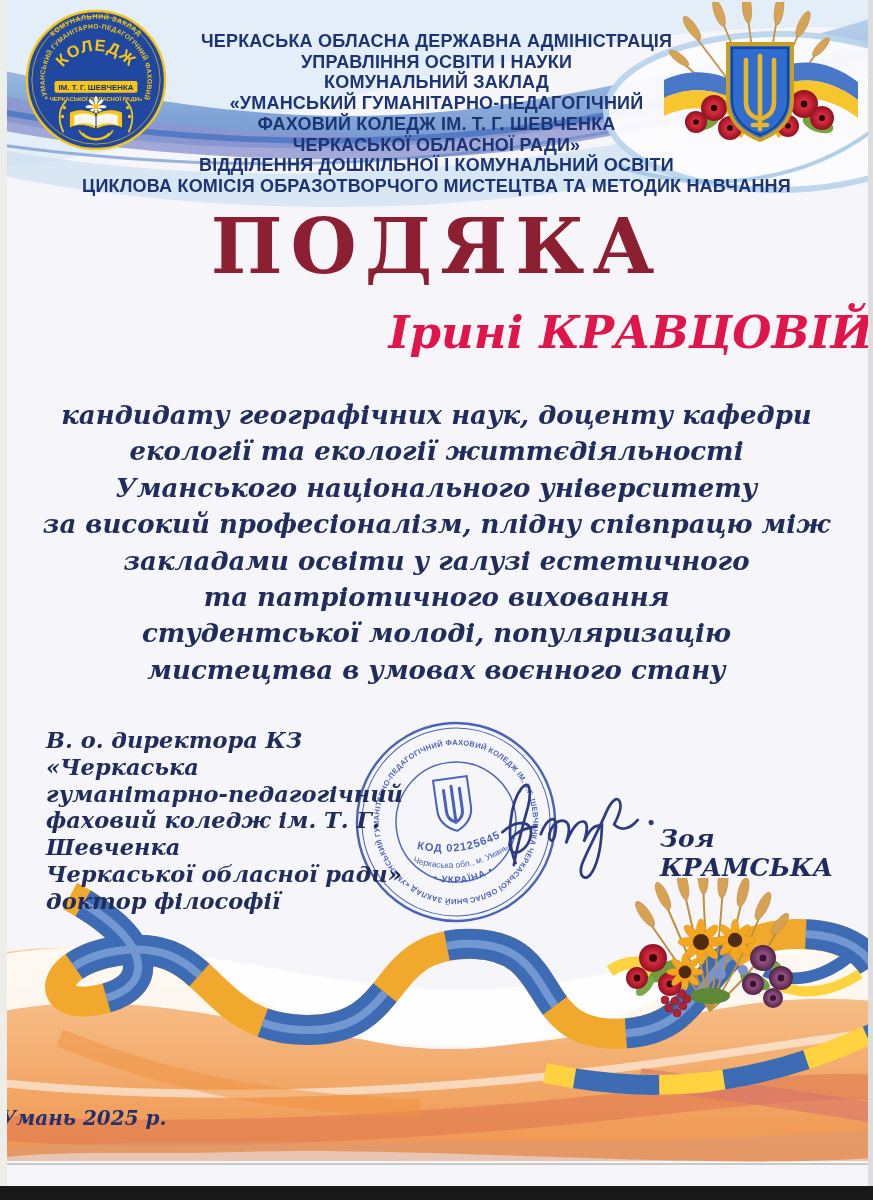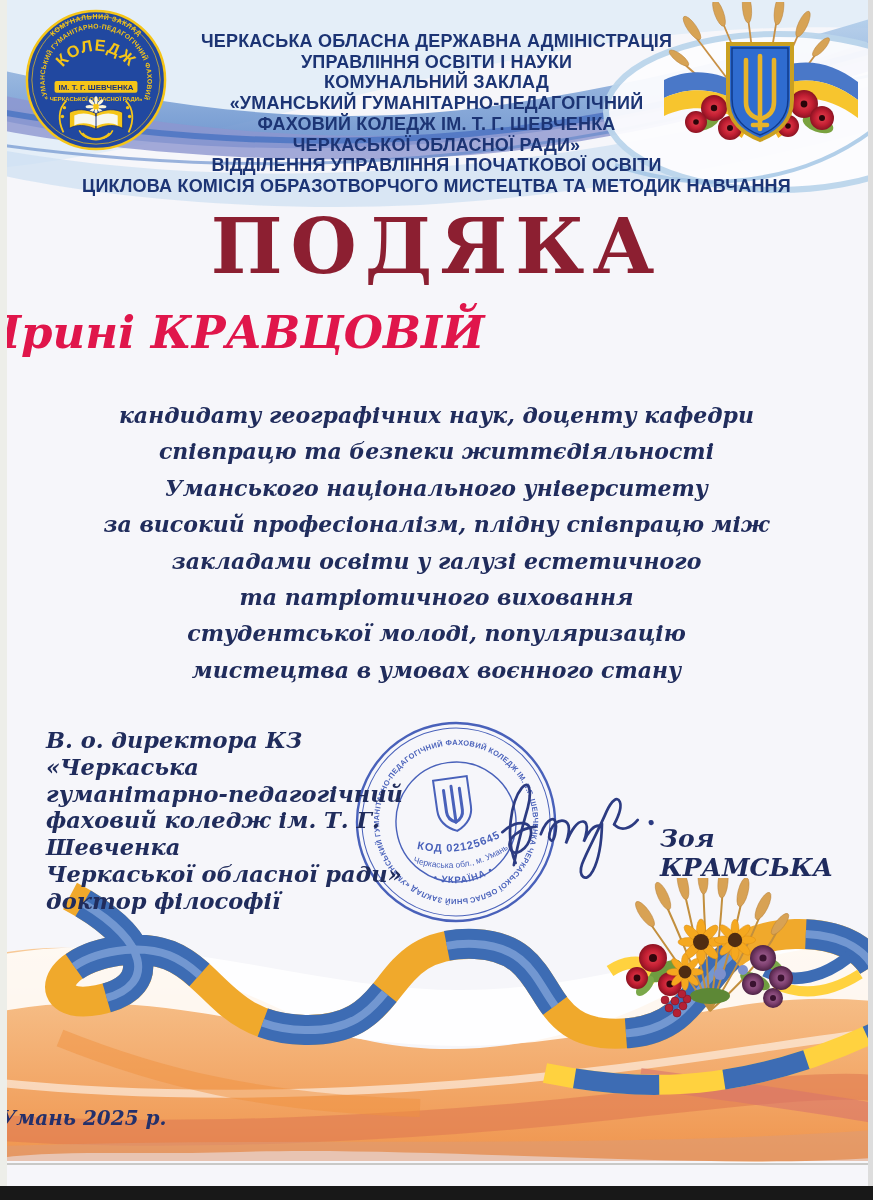--- a/index.html
+++ b/index.html
@@ -5,26 +5,26 @@
   html,body{margin:0;padding:0;background:#2a2a2a;}
   .page{position:relative;width:873px;height:1200px;margin:0 auto;background:#f6f6fa;overflow:hidden;
         font-family:"Liberation Sans",sans-serif;}
   .abs{position:absolute;}
   svg{display:block;}
   .hdr{top:31px;left:0;width:100%;text-align:center;color:#1c3474;font-weight:bold;
        font-size:18px;line-height:20.7px;letter-spacing:.2px;z-index:4;}
   .cert-title{top:202px;left:0;width:100%;text-align:center;z-index:4;
        font-family:"DejaVu Serif","Liberation Serif",serif;font-weight:bold;
        font-size:76px;letter-spacing:8px;color:#8c1f31;}
-  .recipient{top:306px;left:0;width:100%;text-align:left;z-index:4;
+  .recipient{top:306px;left:0;width:100%;text-align:right;z-index:4;
        font-family:"DejaVu Serif","Liberation Serif",serif;font-weight:bold;font-style:italic;
        font-size:45px;color:#e0164b;}
   .body-text{top:397px;left:0;width:100%;text-align:center;z-index:4;
        font-family:"DejaVu Serif","Liberation Serif",serif;font-weight:bold;font-style:italic;
-       font-size:22px;line-height:36.4px;color:#202c5c;}
+       font-size:26px;line-height:36.4px;color:#202c5c;}
   .sig-block{top:727px;left:46px;width:380px;text-align:left;z-index:4;
        font-family:"DejaVu Serif","Liberation Serif",serif;font-weight:bold;font-style:italic;
        font-size:22.5px;line-height:26.8px;color:#202c5c;}
   .zoya{top:824px;left:660px;z-index:6;
        font-family:"DejaVu Serif","Liberation Serif",serif;font-weight:bold;font-style:italic;
        font-size:25px;color:#1f2b5e;}
   .date-line{top:1106px;left:0;width:100%;text-align:left;z-index:7;
        font-family:"DejaVu Serif","Liberation Serif",serif;font-weight:bold;font-style:italic;
        font-size:20px;color:#23306b;}
   .top-waves{top:0;left:0;z-index:1;}
@@ -176,31 +176,31 @@
     </g>
   </svg>
 
   <div class="abs hdr">
     <div>ЧЕРКАСЬКА ОБЛАСНА ДЕРЖАВНА АДМІНІСТРАЦІЯ</div>
     <div>УПРАВЛІННЯ ОСВІТИ І НАУКИ</div>
     <div>КОМУНАЛЬНИЙ ЗАКЛАД</div>
     <div>«УМАНСЬКИЙ ГУМАНІТАРНО-ПЕДАГОГІЧНИЙ</div>
     <div>ФАХОВИЙ КОЛЕДЖ ІМ. Т. Г. ШЕВЧЕНКА</div>
     <div>ЧЕРКАСЬКОЇ ОБЛАСНОЇ РАДИ»</div>
-    <div>ВІДДІЛЕННЯ УПРАВЛІННЯ І ПОЧАТКОВОЇ ОСВІТИ</div>
+    <div>ВІДДІЛЕННЯ ДОШКІЛЬНОЇ І КОМУНАЛЬНИЙ ОСВІТИ</div>
     <div>ЦИКЛОВА КОМІСІЯ ОБРАЗОТВОРЧОГО МИСТЕЦТВА ТА МЕТОДИК НАВЧАННЯ</div>
   </div>
 
   <div class="abs cert-title">ПОДЯКА</div>
 
   <div class="abs recipient">Ірині КРАВЦОВІЙ</div>
 
   <div class="abs body-text">
     <div>кандидату географічних наук, доценту кафедри</div>
-    <div>співпрацю та безпеки життєдіяльності</div>
+    <div>екології та екології життєдіяльності</div>
     <div>Уманського національного університету</div>
     <div>за високий професіоналізм, плідну співпрацю між</div>
     <div>закладами освіти у галузі естетичного</div>
     <div>та патріотичного виховання</div>
     <div>студентської молоді, популяризацію</div>
     <div>мистецтва в умовах воєнного стану</div>
   </div>
 
   <div class="abs sig-block">
     <div>В. о. директора КЗ «Черкаська</div>

